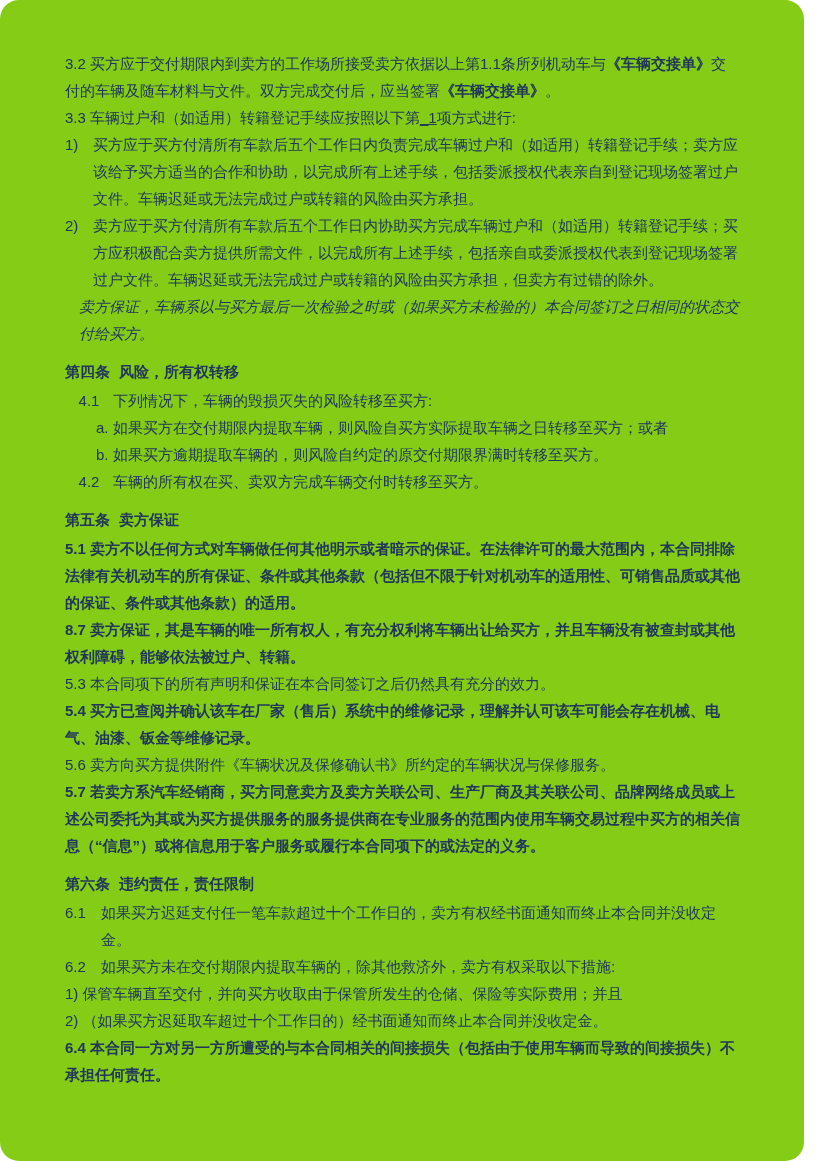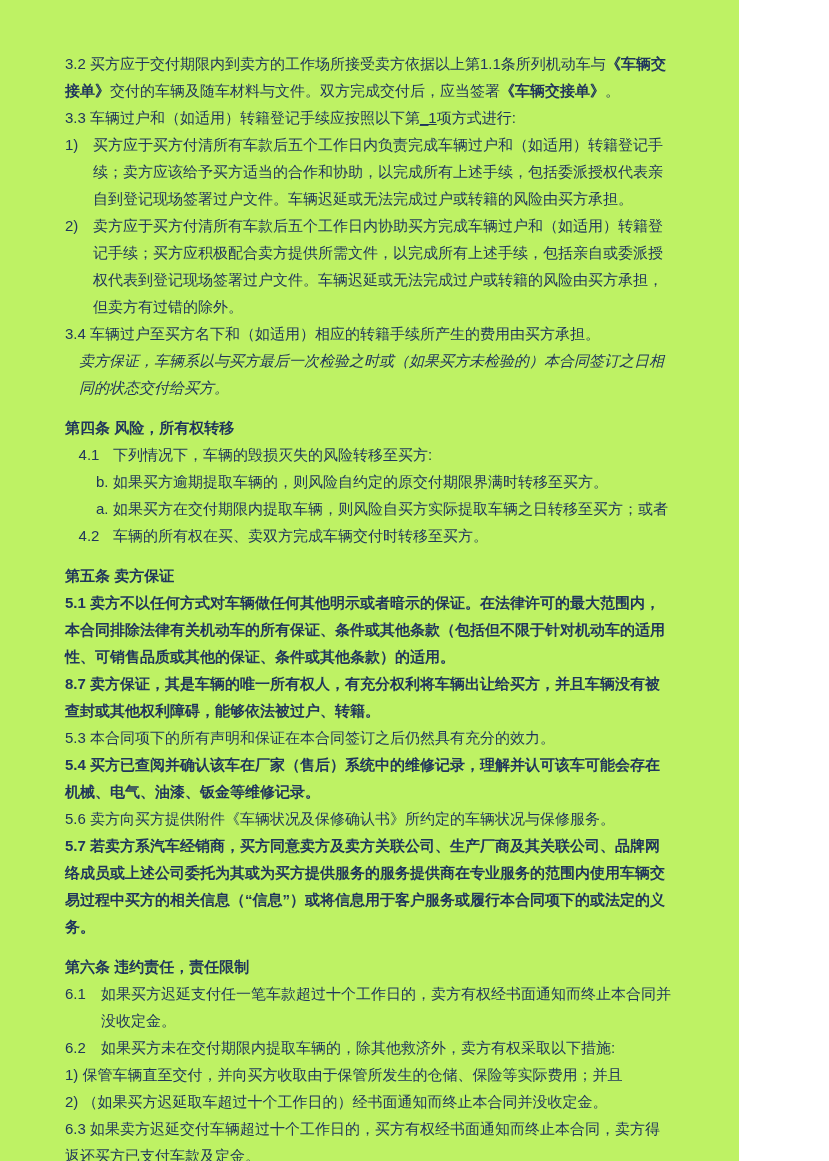--- a/index.html
+++ b/index.html
@@ -1,64 +1,63 @@
 <!DOCTYPE html>
 <html><head>
   <meta charset="utf-8">
   <style>
     html, body { margin: 0; padding: 0; background: #ffffff; }
     .page {
       position: relative;
-      width: 739px;
+      width: 804px;
       height: 1161px;
-      background: #bef264;
+      background: #84cc16;
       box-sizing: border-box;
       padding: 50px 64px 0 65px;
       font-family: "Liberation Sans", "DejaVu Sans", sans-serif;
       overflow: hidden;
+      border-radius: 19px;
     }
     .blk { font-size: 15px; line-height: 27px; }
     .bold { font-weight: bold; }
     .underline { text-decoration: underline; }
-    .h { font-weight: bold; margin-top: 13px; }
+    .h { font-weight: bold; margin-top: 13px; font-family: Liberation Mono, monospace; }
     .p { }
     .indent28 { margin-left: 14px; font-style: italic; }
     .hang28 { padding-left: 28px; text-indent: -28px; }
     .hang28 .lbl { display: inline-block; width: 28px; text-indent: 0; }
     .hang36 { padding-left: 36px; text-indent: -36px; }
     .hang36 .lbl { display: inline-block; width: 36px; text-indent: 0; }
     .hang48 { padding-left: 48px; text-indent: -48px; }
     .hang48 .lbl { display: inline-block; width: 48px; text-indent: 0; text-align: center; }
     .sub { margin-left: 31px; padding-left: 17px; text-indent: -17px; }
     .sub .lbl { display: inline-block; width: 17px; text-indent: 0; }
   </style>
 </head>
 <body>
 
 <div class="page">
   <div id="doc-root" style="color: rgb(32, 54, 92);">
       <div class="blk p"><span>3.2 买方应于交付期限内到卖方的工作场所接受卖方依据以上第1.1条所列机动车与</span><span class="bold">《车辆交接单》</span><span>交付的车辆及随车材料与文件。双方完成交付后，应当签署</span><span class="bold">《车辆交接单》</span><span>。</span></div>
       <div class="blk p"><span>3.3 车辆过户和（如适用）转籍登记手续应按照以下第</span><span class="underline">_1</span><span>项方式进行:</span></div>
       <div class="blk hang28"><span class="lbl">1)</span><span>买方应于买方付清所有车款后五个工作日内负责完成车辆过户和（如适用）转籍登记手续；卖方应该给予买方适当的合作和协助，以完成所有上述手续，包括委派授权代表亲自到登记现场签署过户文件。车辆迟延或无法完成过户或转籍的风险由买方承担。</span></div>
       <div class="blk hang28"><span class="lbl">2)</span><span>卖方应于买方付清所有车款后五个工作日内协助买方完成车辆过户和（如适用）转籍登记手续；买方应积极配合卖方提供所需文件，以完成所有上述手续，包括亲自或委派授权代表到登记现场签署过户文件。车辆迟延或无法完成过户或转籍的风险由买方承担，但卖方有过错的除外。</span></div>
-      <div class="blk p"><span>3.4 车辆过户至买方名下和（如适用）相应的转籍手续所产生的费用由买方承担。</span></div>
       <div class="blk indent28"><span>卖方保证，车辆系以与买方最后一次检验之时或（如果买方未检验的）本合同签订之日相同的状态交付给买方。</span></div>
       <div class="blk h"><span>第四条 风险，所有权转移</span></div>
       <div class="blk hang48"><span class="lbl">4.1</span><span>下列情况下，车辆的毁损灭失的风险转移至买方:</span></div>
+      <div class="blk sub"><span class="lbl">a.</span><span>如果买方在交付期限内提取车辆，则风险自买方实际提取车辆之日转移至买方；或者</span></div>
       <div class="blk sub"><span class="lbl">b.</span><span>如果买方逾期提取车辆的，则风险自约定的原交付期限界满时转移至买方。</span></div>
-      <div class="blk sub"><span class="lbl">a.</span><span>如果买方在交付期限内提取车辆，则风险自买方实际提取车辆之日转移至买方；或者</span></div>
       <div class="blk hang48"><span class="lbl">4.2</span><span>车辆的所有权在买、卖双方完成车辆交付时转移至买方。</span></div>
       <div class="blk h"><span>第五条 卖方保证</span></div>
       <div class="blk p"><span class="bold">5.1 卖方不以任何方式对车辆做任何其他明示或者暗示的保证。在法律许可的最大范围内，本合同排除法律有关机动车的所有保证、条件或其他条款（包括但不限于针对机动车的适用性、可销售品质或其他的保证、条件或其他条款）的适用。</span></div>
       <div class="blk p"><span class="bold">8.7 卖方保证，其是车辆的唯一所有权人，有充分权利将车辆出让给买方，并且车辆没有被查封或其他权利障碍，能够依法被过户、转籍。</span></div>
       <div class="blk p"><span>5.3 本合同项下的所有声明和保证在本合同签订之后仍然具有充分的效力。</span></div>
       <div class="blk p"><span class="bold">5.4 买方已查阅并确认该车在厂家（售后）系统中的维修记录，理解并认可该车可能会存在机械、电气、油漆、钣金等维修记录。</span></div>
       <div class="blk p"><span>5.6 卖方向买方提供附件《车辆状况及保修确认书》所约定的车辆状况与保修服务。</span></div>
       <div class="blk p"><span class="bold">5.7 若卖方系汽车经销商，买方同意卖方及卖方关联公司、生产厂商及其关联公司、品牌网络成员或上述公司委托为其或为买方提供服务的服务提供商在专业服务的范围内使用车辆交易过程中买方的相关信息（“信息”）或将信息用于客户服务或履行本合同项下的或法定的义务。</span></div>
       <div class="blk h"><span>第六条 违约责任，责任限制</span></div>
       <div class="blk hang36"><span class="lbl">6.1</span><span>如果买方迟延支付任一笔车款超过十个工作日的，卖方有权经书面通知而终止本合同并没收定金。</span></div>
       <div class="blk hang36"><span class="lbl">6.2</span><span>如果买方未在交付期限内提取车辆的，除其他救济外，卖方有权采取以下措施:</span></div>
       <div class="blk p"><span>1) 保管车辆直至交付，并向买方收取由于保管所发生的仓储、保险等实际费用；并且</span></div>
       <div class="blk p"><span>2) （如果买方迟延取车超过十个工作日的）经书面通知而终止本合同并没收定金。</span></div>
-      <div class="blk p"><span>6.3 如果卖方迟延交付车辆超过十个工作日的，买方有权经书面通知而终止本合同，卖方得返还买方已支付车款及定金。</span></div>
       <div class="blk p"><span class="bold">6.4 本合同一方对另一方所遭受的与本合同相关的间接损失（包括由于使用车辆而导致的间接损失）不承担任何责任。</span></div>
     </div>
 </div>
 
 </body></html>

